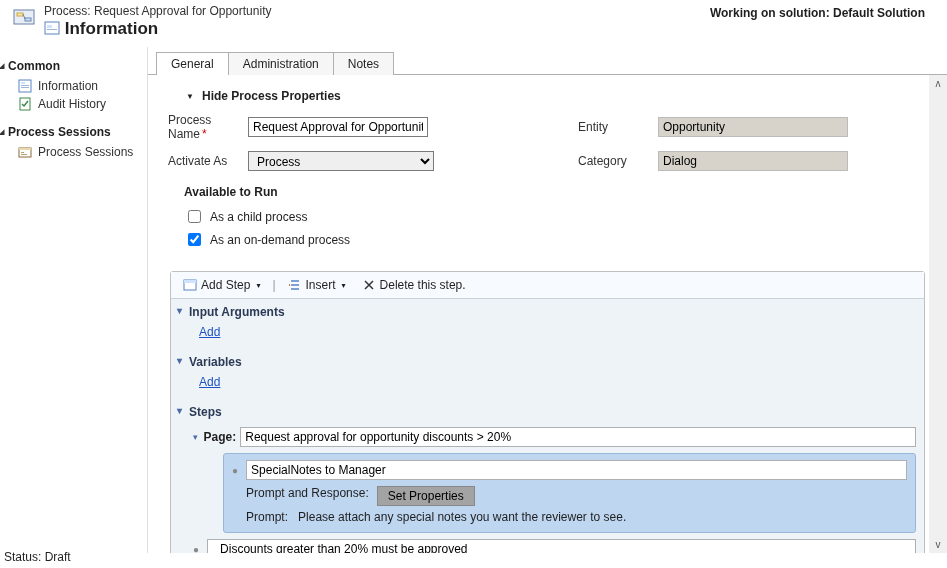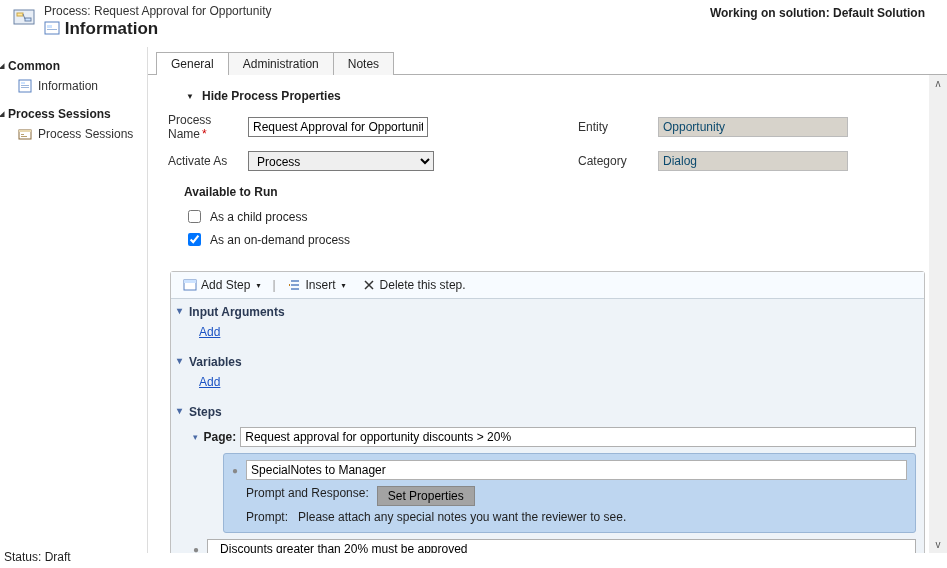--- a/index.html
+++ b/index.html
@@ -26,21 +26,21 @@
   .scroll-col { position: absolute; right: 0; top: 28px; bottom: 0; width: 18px; background: #f0f0f0; display: flex; flex-direction: column; justify-content: space-between; align-items: center; font-size: 10px; color: #555; }
   .scroll-arrow { padding: 3px 0; cursor: pointer; }
   .content { padding: 10px 20px 0 20px; overflow: hidden; }
   .hpp { font-weight: bold; font-size: 12px; margin: 4px 0 10px 34px; position: relative; }
   .hpp::before { content: "▼"; font-size: 8px; position: absolute; left: -16px; top: 3px; }
   .form-rows { display: grid; grid-template-columns: 80px 190px 140px 80px 200px; row-gap: 10px; align-items: center; margin-left: 0; font-size: 12px; }
   .lbl { color: #333; }
   .req { color: #c00; margin-left: 2px; }
   input.txt, select.sel, input.ro { font: inherit; font-size: 12px; padding: 2px 4px; border: 1px solid #7a7a7a; width: 180px; height: 20px; }
   select.act { width: 186px; }
-  input.ro { background: #d7d3cb; color: #0c4a6e; border: 1px solid #bbb; width: 190px; }
+  input.ro { background: #d7d3cb; color: #000000; border: 1px solid #bbb; width: 190px; }
   .avail-head { font-weight: bold; font-size: 12px; margin: 14px 0 6px 16px; }
   .chk-row { display: flex; align-items: center; gap: 6px; font-size: 12px; margin-left: 16px; padding: 2px 0; }
   .chk { width: 13px; height: 13px; }
   .designer { margin: 20px 2px 0 2px; border: 1px solid #c0c0c0; border-radius: 3px 3px 0 0; background: #eef3f8; }
   .toolbar { display: flex; align-items: center; gap: 8px; padding: 4px 8px; background: #f7fbff; border-bottom: 1px solid #c9d3dc; font-size: 12px; }
   .tb-item { display: flex; align-items: center; gap: 4px; cursor: pointer; padding: 2px 4px; }
   .tb-sep { color: #999; }
   .tb-ico { width: 14px; height: 14px; }
   .caret { font-size: 8px; margin-left: 2px; }
   .sec-head { padding: 6px 10px 4px 18px; font-size: 12px; color: #2b3a55; font-weight: bold; position: relative; }
@@ -96,20 +96,27 @@
     <div class="side-group-head">Common</div>
     <div class="side-item">
       <svg class="side-ico" viewBox="0 0 14 14">
           <rect x="1" y="1" width="12" height="12" fill="#fff" stroke="#5a82c2"></rect>
           <rect x="3" y="3" width="4" height="2" fill="#cde3ff"></rect>
           <rect x="3" y="6" width="8" height="1" fill="#9cb6dc"></rect>
           <rect x="3" y="8" width="8" height="1" fill="#9cb6dc"></rect>
         </svg>
       <span>Information</span>
     </div>
+    <div class="side-item">
+      <svg class="side-ico" viewBox="0 0 14 14">
+          <rect x="2" y="1" width="10" height="12" fill="#fff" stroke="#3a8a4a"></rect>
+          <path d="M4 7 L6 9 L10 4" stroke="#3a8a4a" fill="none" stroke-width="1.5"></path>
+        </svg>
+      <span>Audit History</span>
+    </div>
     <div class="sidegap"></div>
     <div class="side-group-head">Process Sessions</div>
     <div class="side-item">
       <svg class="side-ico" viewBox="0 0 14 14">
           <rect x="1" y="3" width="12" height="9" fill="#fff" stroke="#8a6a3a"></rect>
           <rect x="1" y="3" width="12" height="2" fill="#e8d8b0"></rect>
           <rect x="3" y="7" width="3" height="1" fill="#b8a070"></rect>
           <rect x="3" y="9" width="6" height="1" fill="#b8a070"></rect>
         </svg>
       <span>Process Sessions</span>

